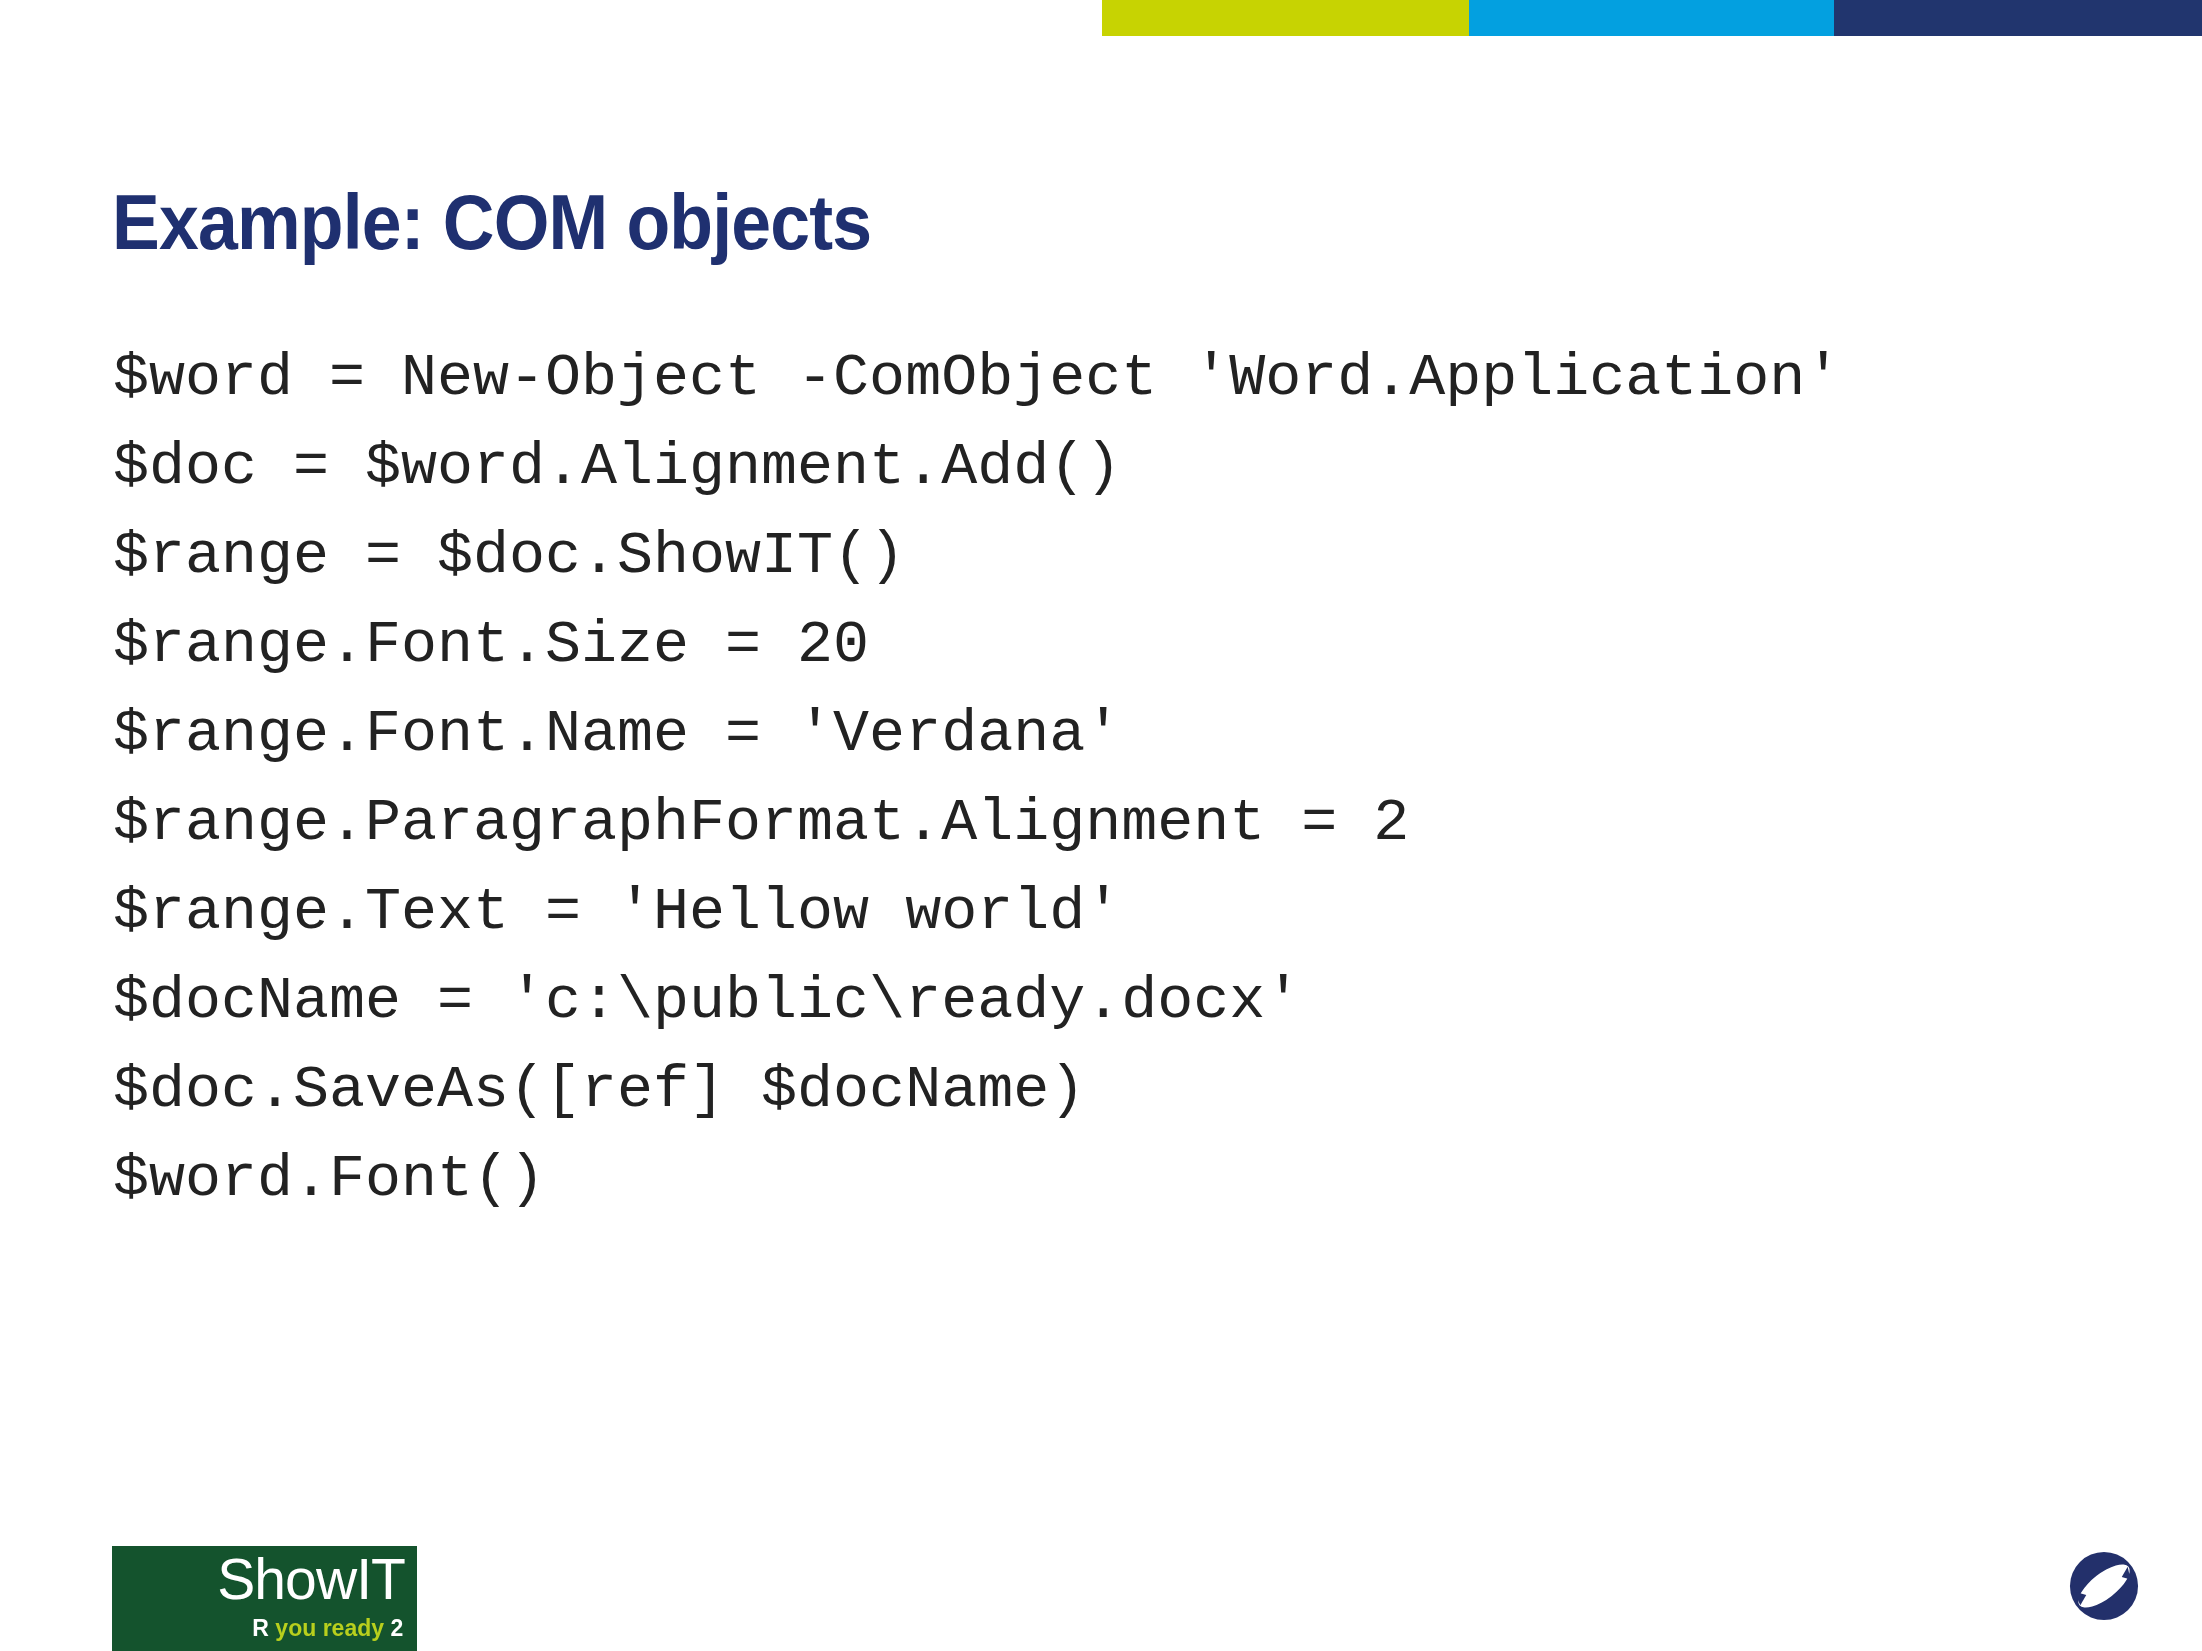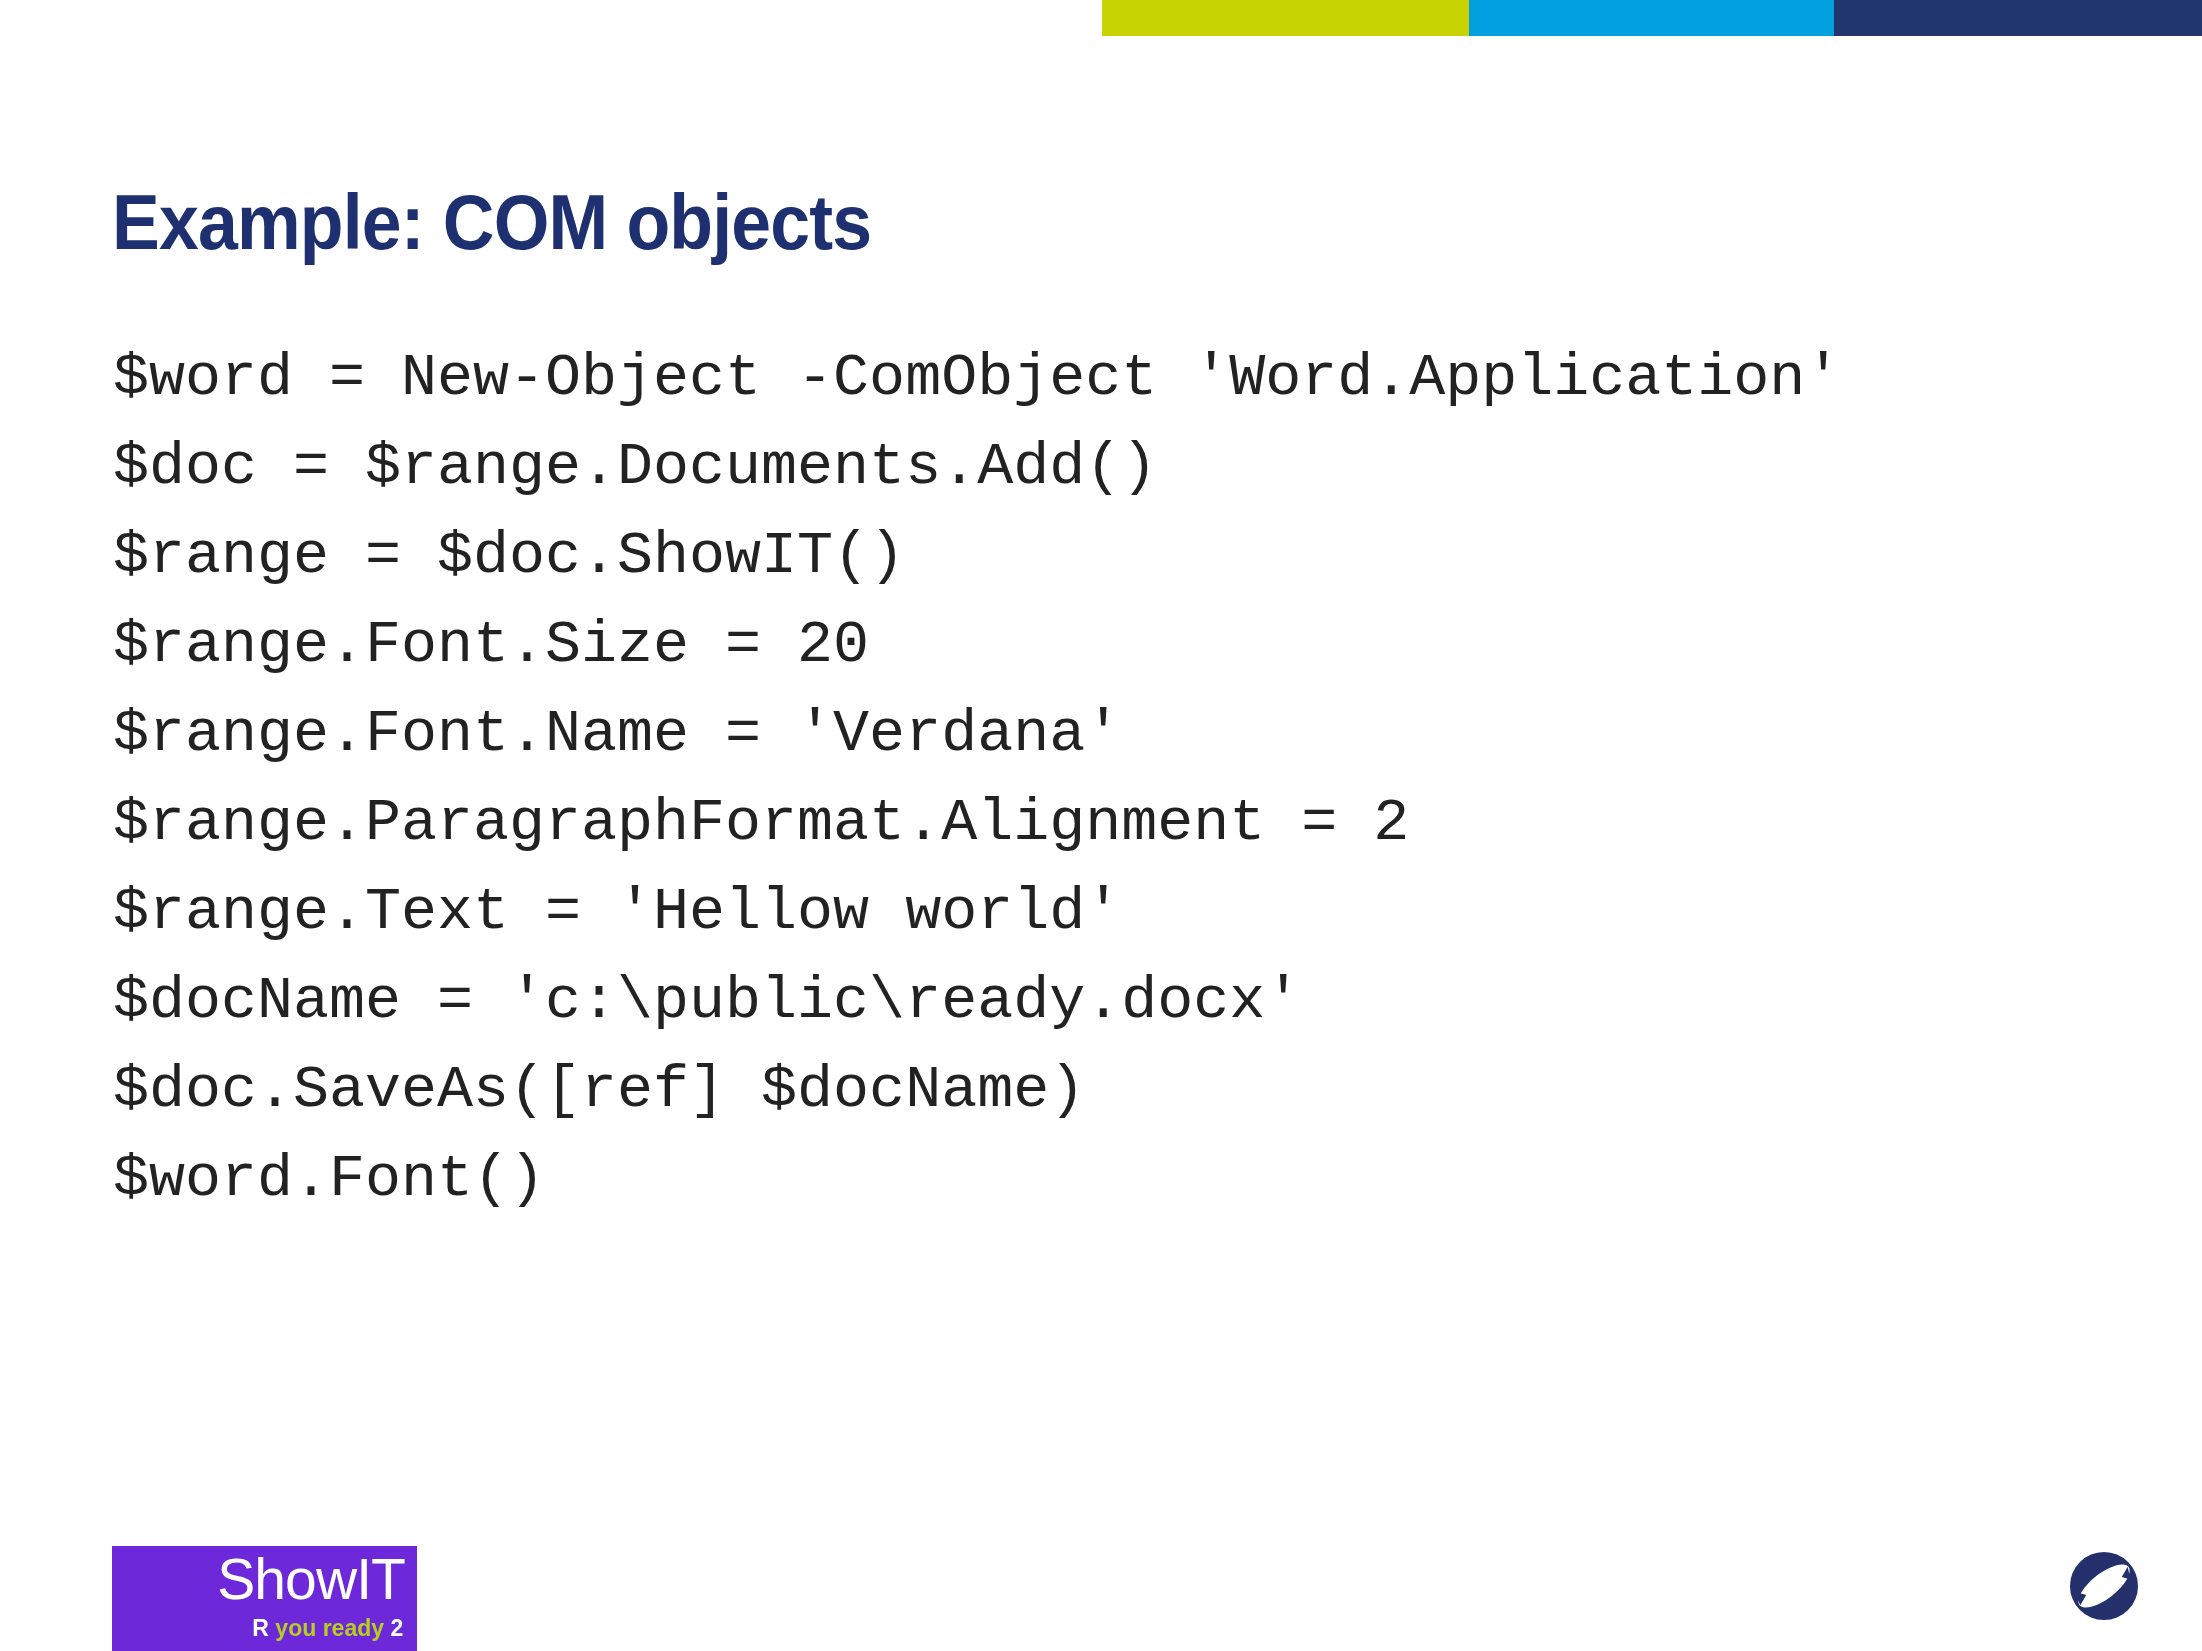--- a/index.html
+++ b/index.html
@@ -67,21 +67,21 @@
     letter-spacing: 0px;
   }
 
   
   .showit-logo {
     position: absolute;
     left: 112px;
     top: 1546px;
     width: 305px;
     height: 106px;
-    background: #6d28d9;
+    background: #14532d;
     box-sizing: border-box;
     overflow: hidden;
   }
   .showit-wordmark {
     position: absolute;
     left: 0;
     right: 12px;
     top: 5.2px;
     text-align: right;
     font-family: "Liberation Sans", sans-serif;
@@ -148,21 +148,21 @@
 <div class="topbar">
   <div class="seg seg-yellow"></div>
   <div class="seg seg-cyan"></div>
   <div class="seg seg-navy"></div>
 </div>
 
 <h1 class="slide-title">Example: COM objects</h1>
 
 <div class="code-block">
   <div class="code-line">$word = New-Object -ComObject 'Word.Application'</div>
-  <div class="code-line">$doc = $range.Documents.Add()</div>
+  <div class="code-line">$doc = $word.Alignment.Add()</div>
   <div class="code-line">$range = $doc.ShowIT()</div>
   <div class="code-line">$range.Font.Size = 20</div>
   <div class="code-line">$range.Font.Name = 'Verdana'</div>
   <div class="code-line">$range.ParagraphFormat.Alignment = 2</div>
   <div class="code-line">$range.Text = 'Hellow world'</div>
   <div class="code-line">$docName = 'c:\public\ready.docx'</div>
   <div class="code-line">$doc.SaveAs([ref] $docName)</div>
   <div class="code-line">$word.Font()</div>
 </div>
 

